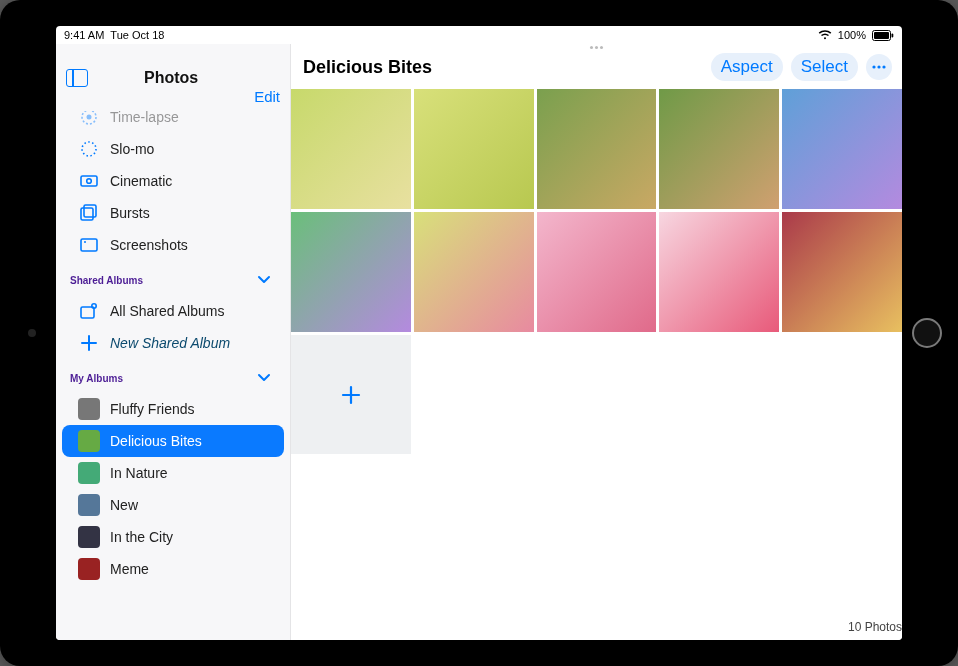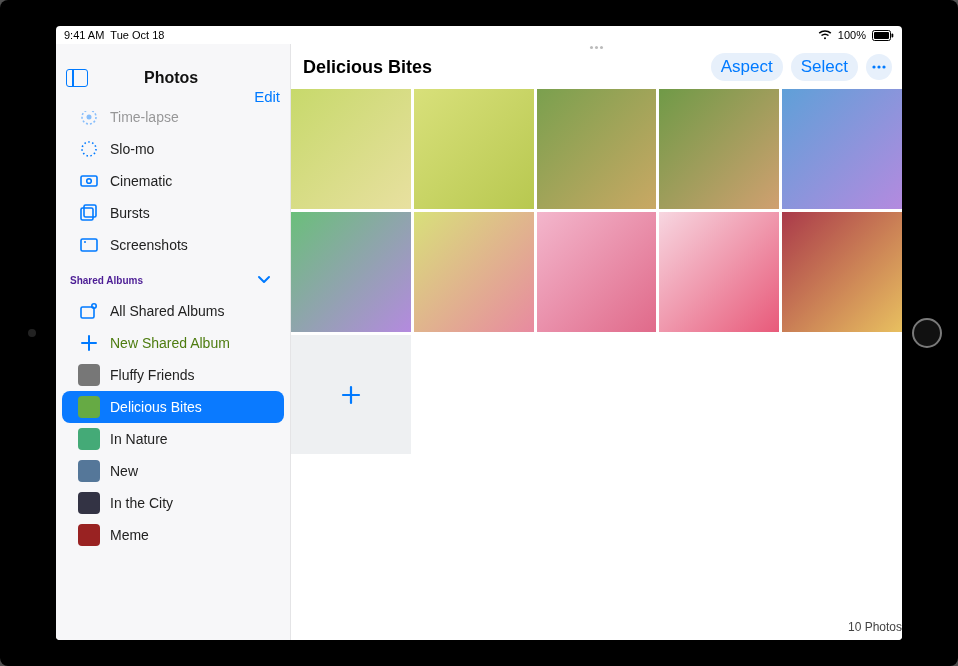--- a/index.html
+++ b/index.html
@@ -1,18 +1,18 @@
 <!DOCTYPE html>
 <html><head>
 <meta charset="utf-8">
 <style>
 * { margin: 0; padding: 0; box-sizing: border-box; font-family: -apple-system, "Helvetica Neue", Arial, sans-serif; }
 body { background: #5a5a5a; display: flex; align-items: center; justify-content: center; height: 100vh; }
 .device {
-  width: 958px; height: 666px; background: #000; border-radius: 8px; position: relative;
+  width: 958px; height: 666px; background: #000; border-radius: 20px; position: relative;
   box-shadow: 0 2px 14px rgba(0,0,0,.35);
 }
 .bezel { position: absolute; inset: 26px 56px; background: #fff; border-radius: 4px; overflow: hidden; display: flex; flex-direction: column; }
 .home-btn { position: absolute; right: 16px; top: 50%; transform: translateY(-50%); width: 30px; height: 30px; border: 2px solid #7a7a7a; border-radius: 50%; background: #111; }
 .camera { position: absolute; left: 28px; top: 50%; transform: translateY(-50%); width: 8px; height: 8px; background: #222; border-radius: 50%; }
 
 .statusbar { height: 18px; display: flex; align-items: center; justify-content: space-between; font-size: 11px; padding: 0 8px; color: #000; }
 .statusbar .left, .statusbar .right { display: flex; align-items: center; gap: 6px; }
 .wifi, .battery { display: inline-flex; align-items: center; }
 
@@ -24,21 +24,21 @@
 .sb-header .title { font-size: 16px; font-weight: 600; color: #111; flex:1; text-align:center;}
 .sb-header .edit { color: #007aff; font-size: 15px; margin-top: 38px; }
 .sb-toggle { width:22px; height:18px; border:1.5px solid #007aff; border-radius:3px; position:relative;}
 .sb-toggle::before{ content:""; position:absolute; left:5px; top:0; bottom:0; width:1.5px; background:#007aff;}
 .sb-list { flex:1; overflow-y:auto; padding-bottom:18px;}
 .sb-item { display:flex; align-items:center; gap:10px; padding:5px 12px 5px 16px; font-size:14px; color:#222; cursor:pointer; border-radius:8px; margin:0 6px;}
 .sb-item.selected { background:#0a7aff; color:#fff; }
 .sb-item .icon { width:22px; height:22px; display:flex; align-items:center; justify-content:center; flex-shrink:0; }
 .sb-section { display:flex; align-items:center; justify-content:space-between; padding:8px 14px 4px 14px; font-size:10px; font-weight:700; color:#4c1d95; cursor:pointer;}
 .sb-section .chev { color:#007aff; }
-.sb-item.blue { color:#4d7c0f; }
+.sb-item.blue { color:#0c4a6e;font-style:italic; }
 .thumb-icon { width:22px; height:22px; border-radius:4px; background:linear-gradient(135deg,#999,#555); flex-shrink:0; }
 
 
 .main { flex:1; display:flex; flex-direction:column; background:#fff; }
 .grip { align-self:center; margin-top:2px; display:flex; gap:2px;}
 .grip span{ width:3px; height:3px; background:#bbb; border-radius:50%; display:block;}
 .main-header { display:flex; align-items:center; justify-content:space-between; padding:4px 10px 8px 12px; }
 .main-header h1 { font-size:18px; font-weight:700; }
 .main-actions { display:flex; align-items:center; gap:8px; }
 .pill { background:#e7f0fb; color:#007aff; font-size:17px; padding:4px 10px; border-radius:14px; cursor:pointer; }
@@ -164,20 +164,28 @@
               <span>All Shared Albums</span>
             </div>
             <div class="sb-item blue">
               <span class="icon">
                 <svg width="22" height="22" viewBox="0 0 22 22">
                   <path d="M11 4v14M4 11h14" stroke="#007aff" stroke-width="2" stroke-linecap="round"></path>
                 </svg>
               </span>
               <span>New Shared Album</span>
             </div>
+            <div class="sb-section">
+              <span>My Albums</span>
+              <span class="chev">
+                <svg width="22" height="22" viewBox="0 0 22 22">
+                  <path d="M5 8l5 5 5-5" fill="none" stroke="#007aff" stroke-width="2" stroke-linecap="round" stroke-linejoin="round"></path>
+                </svg>
+              </span>
+            </div>
             <div class="sb-item">
               <span class="thumb-icon" style="background:#777;"></span>
               <span>Fluffy Friends</span>
             </div>
             <div class="sb-item selected">
               <span class="thumb-icon" style="background:#6a4;"></span>
               <span>Delicious Bites</span>
             </div>
             <div class="sb-item">
               <span class="thumb-icon" style="background:#4a7;"></span>

